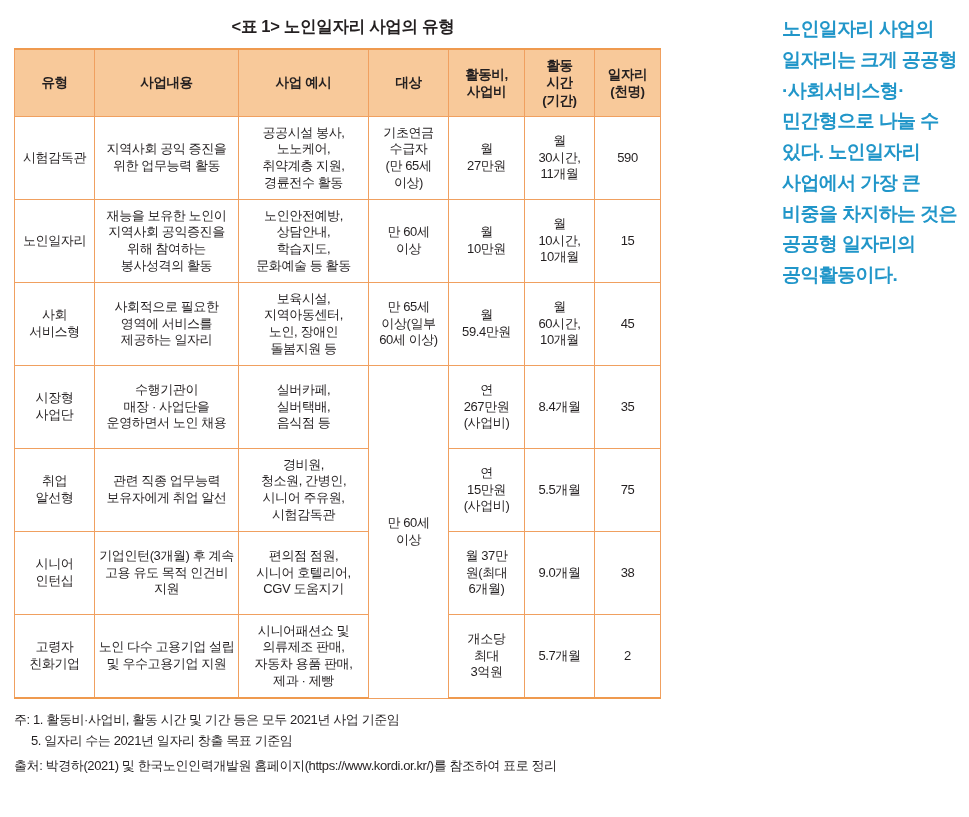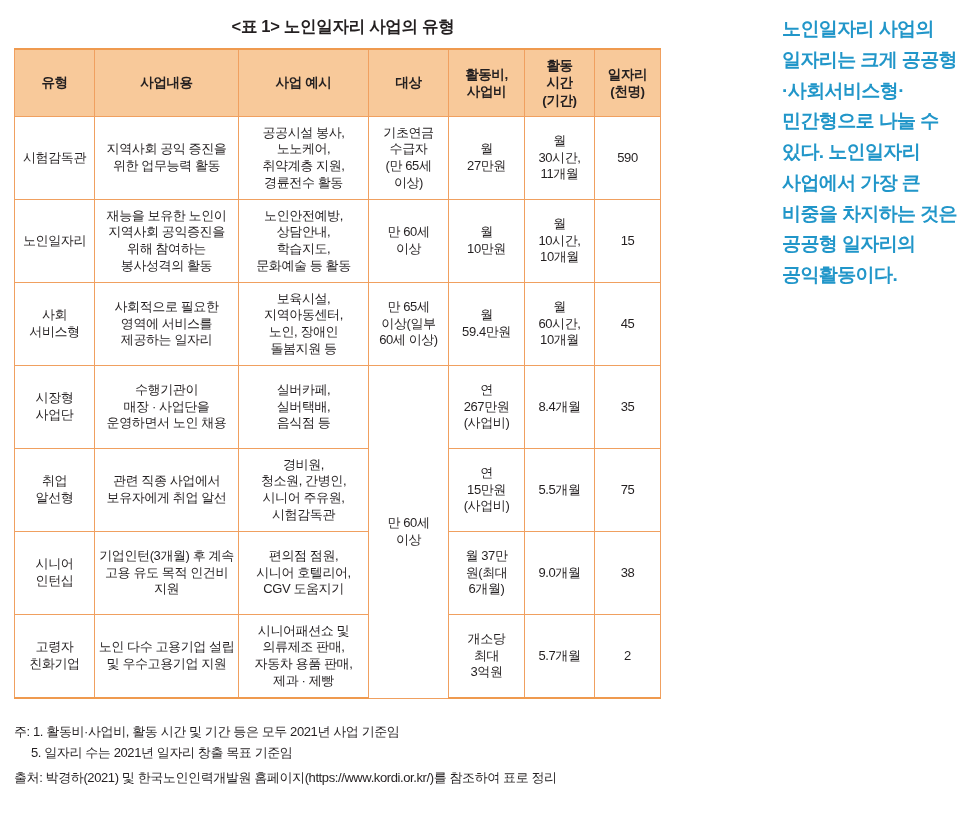--- a/index.html
+++ b/index.html
@@ -78,21 +78,21 @@
   }
   .col-type { width: 80px; }
   .col-content { width: 144px; }
   .col-example { width: 130px; }
   .col-target { width: 80px; }
   .col-cost { width: 76px; }
   .col-time { width: 70px; }
   .col-jobs { width: 66px; }
 
   .notes {
-    margin-top: 22px;
+    margin-top: 10px;
     font-size: 13px;
     line-height: 1.65;
     letter-spacing: -0.4px;
     color: #231f20;
   }
   .note-1 { margin-left: 0; }
   .note-2 { margin-left: 17px; }
   .source { margin-top: 3px; }
 
   .side-text {
@@ -177,21 +177,21 @@
             <td class="type-cell">시장형<br>사업단</td>
             <td>수행기관이<br>매장 · 사업단을<br>운영하면서 노인 채용</td>
             <td>실버카페,<br>실버택배,<br>음식점 등</td>
             <td rowspan="4">만 60세<br>이상</td>
             <td>연<br>267만원<br>(사업비)</td>
             <td>8.4개월</td>
             <td>35</td>
           </tr>
           <tr>
             <td class="type-cell">취업<br>알선형</td>
-            <td>관련 직종 사업에서 보유자에게 취업 알선</td>
+            <td>관련 직종 업무능력 보유자에게 취업 알선</td>
             <td>경비원,<br>청소원, 간병인,<br>시니어 주유원,<br>시험감독관</td>
             <td>연<br>15만원<br>(사업비)</td>
             <td>5.5개월</td>
             <td>75</td>
           </tr>
           <tr>
             <td class="type-cell">시니어<br>인턴십</td>
             <td>기업인턴(3개월) 후 계속 고용 유도 목적 인건비 지원</td>
             <td>편의점 점원,<br>시니어 호텔리어,<br>CGV 도움지기</td>
             <td>월 37만<br>원(최대<br>6개월)</td>

